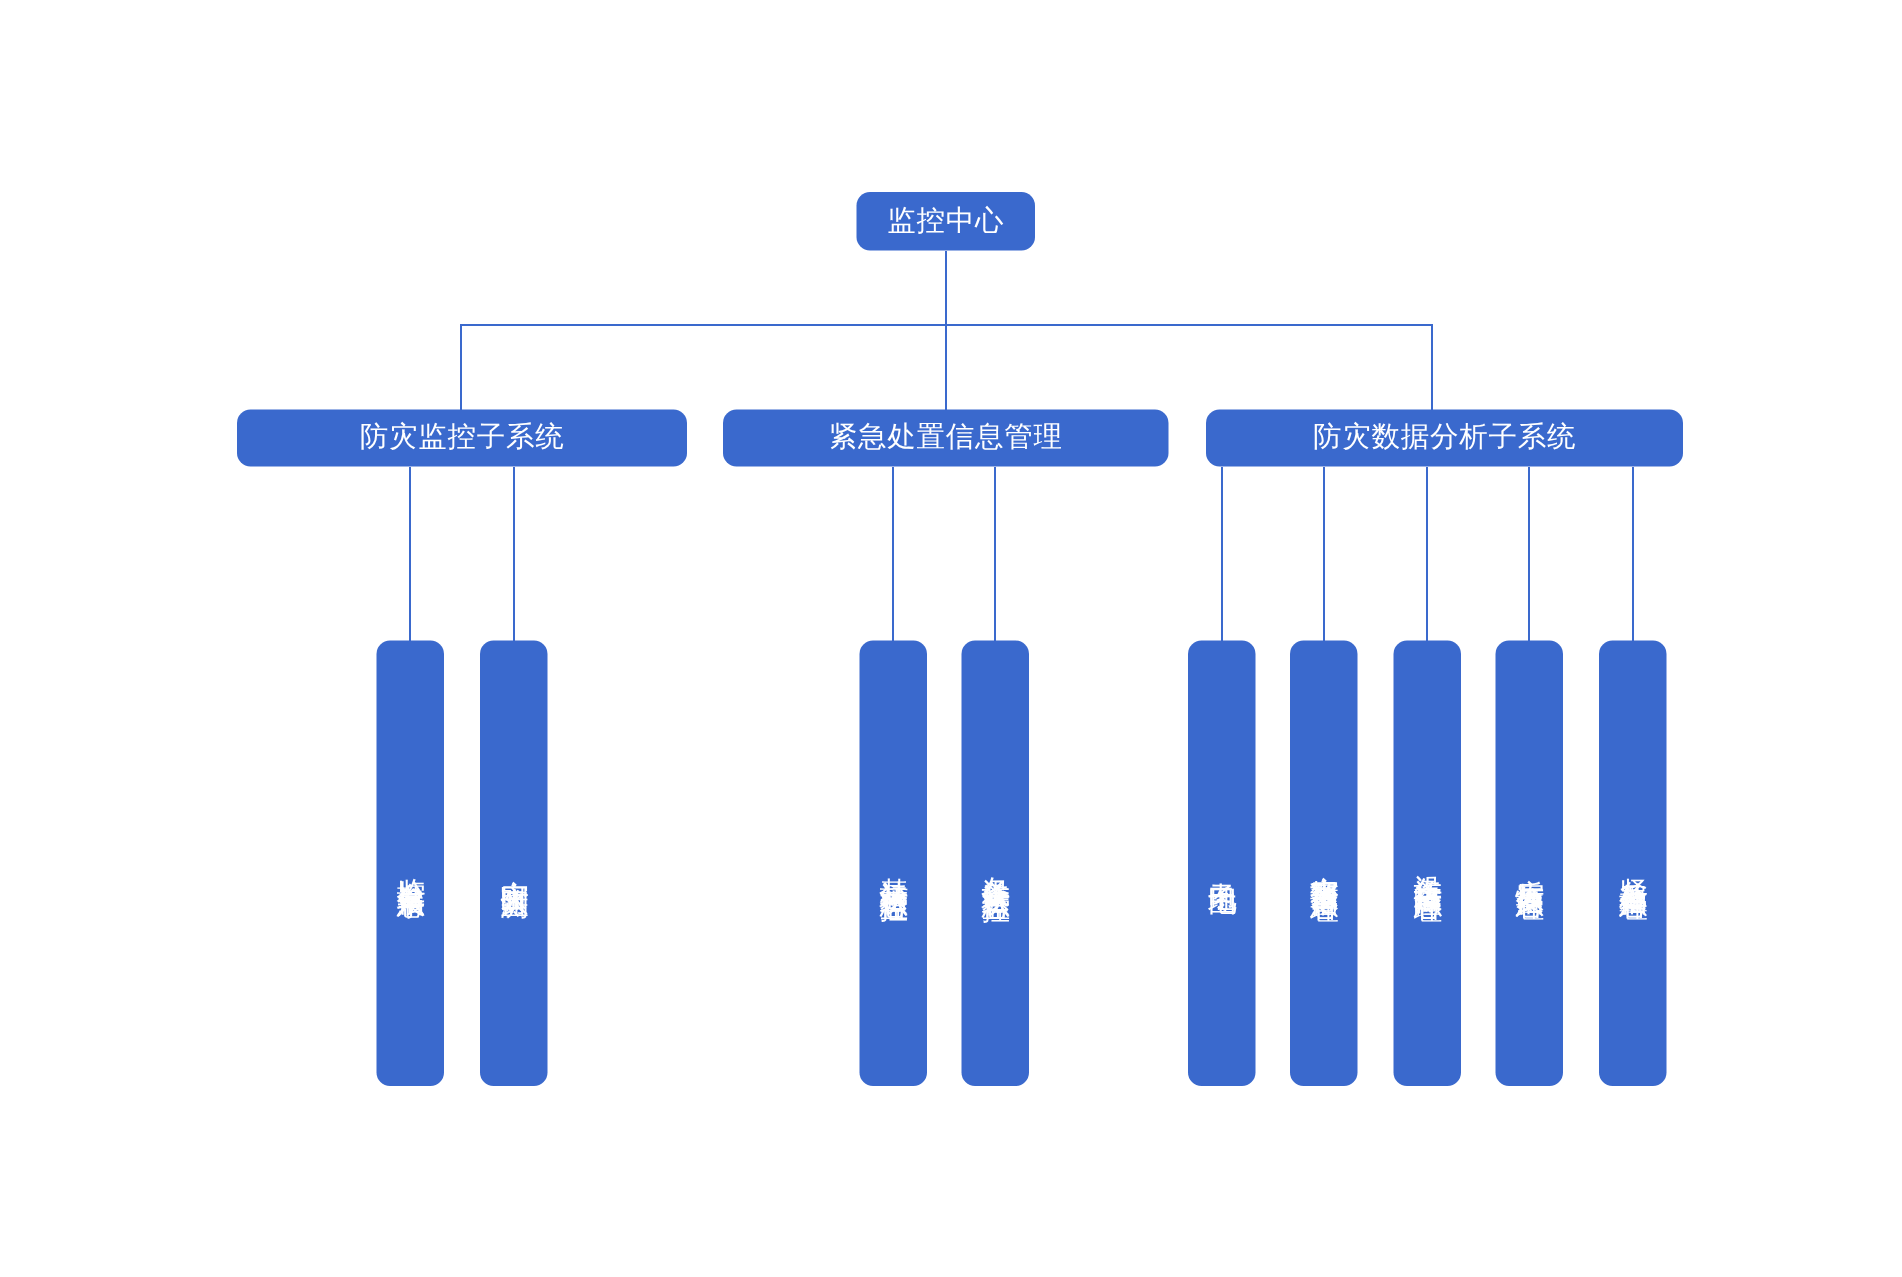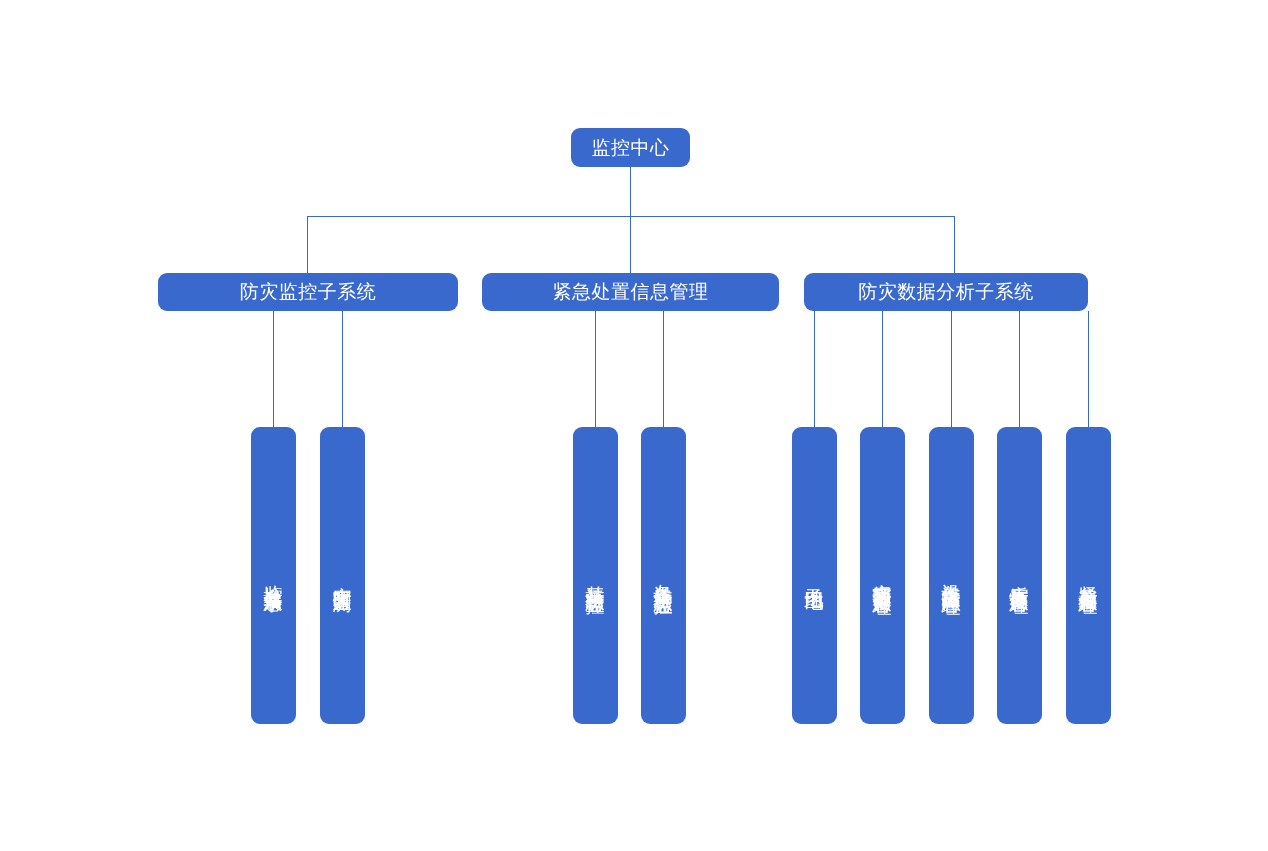--- a/index.html
+++ b/index.html
@@ -54,21 +54,21 @@
   }
 
   .node.level2 {
     top: 273px;
     height: 38px;
     font-size: 19px;
     border-radius: 9px;
   }
   .node.level2.l2-0 { left: 158px;  width: 300px; }
   .node.level2.l2-1 { left: 482px;  width: 297px; }
-  .node.level2.l2-2 { left: 804px;  width: 284px; }
+  .node.level2.l2-2 { left: 804px;  width: 318px; }
 
   
   .node.leaf {
     top: 427px;
     height: 297px;
     width: 45px;
     border-radius: 9px;
     font-size: 19px;
     overflow: hidden;
   }

